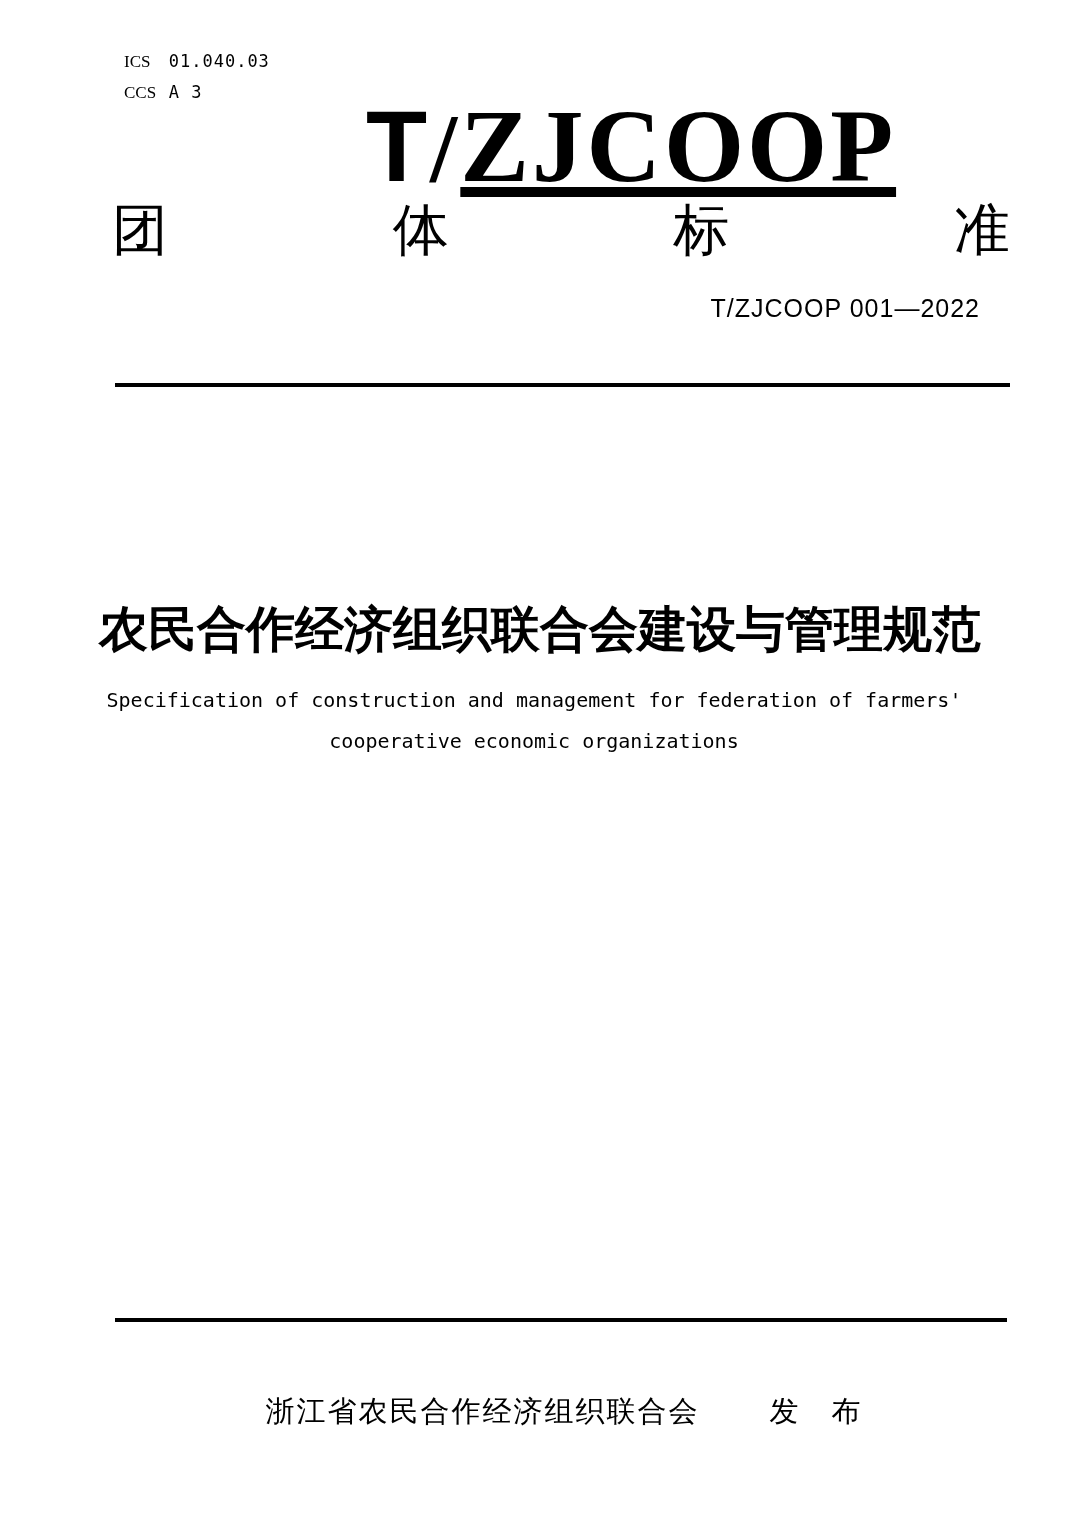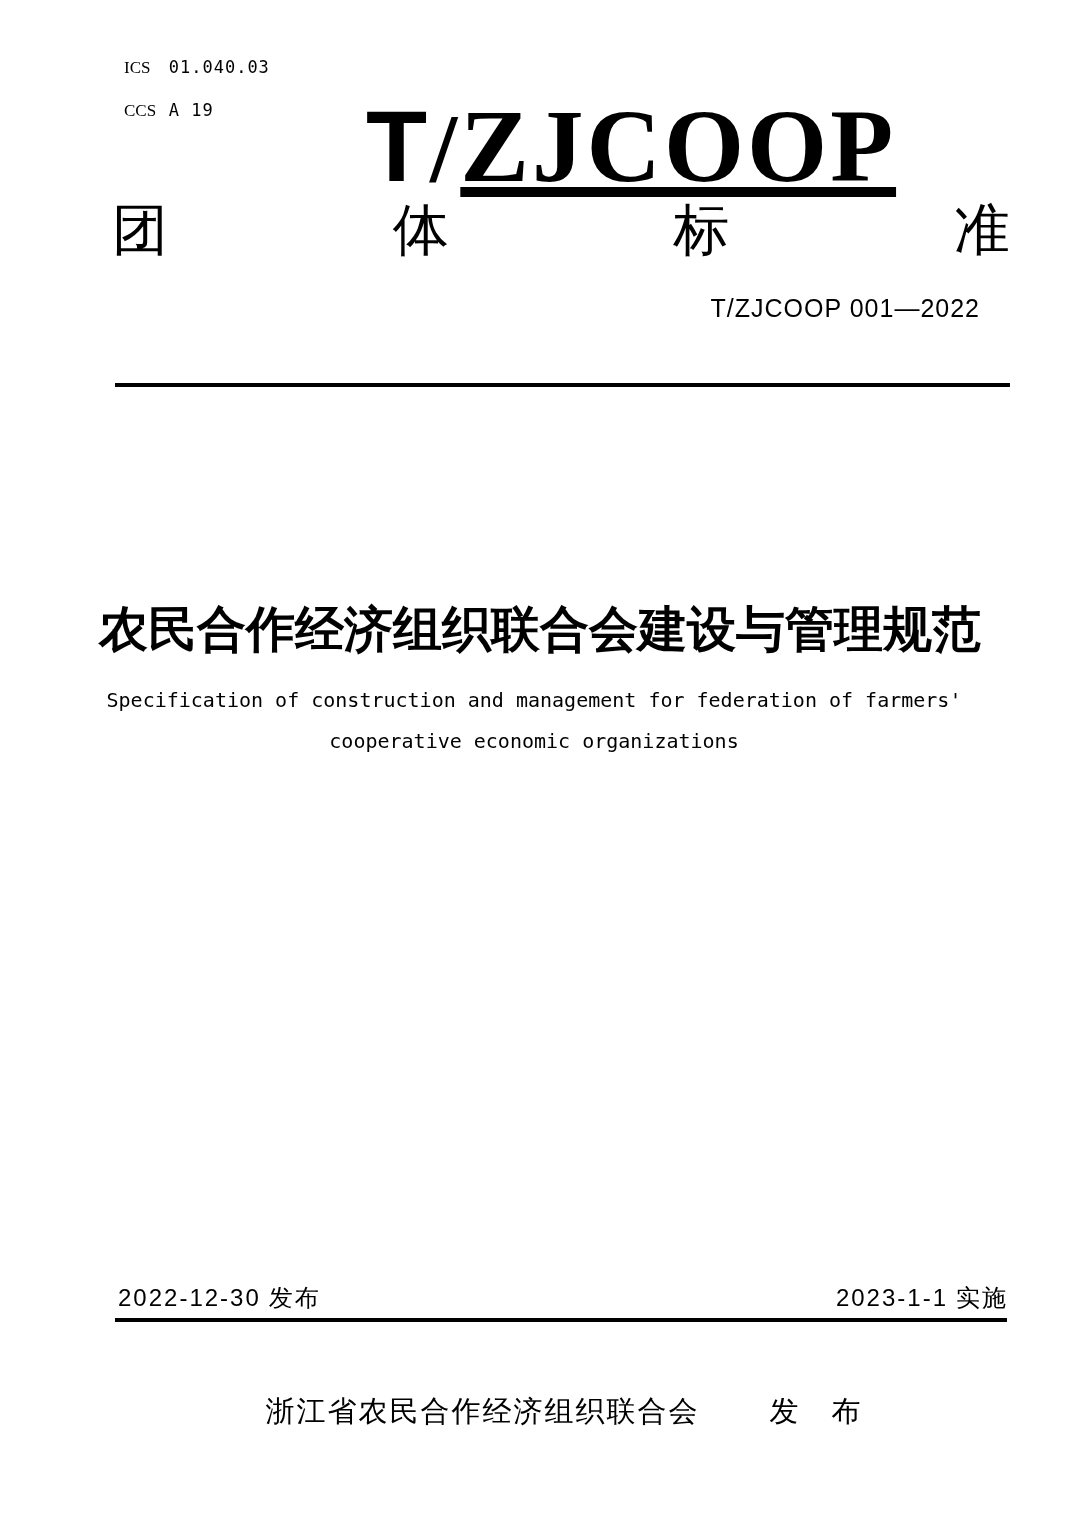--- a/index.html
+++ b/index.html
@@ -13,21 +13,21 @@
     font-family: "Liberation Sans", sans-serif;
     overflow: hidden;
   }
 
   
   .meta-block {
     position: absolute;
     left: 124px;
     top: 46px;
     font-size: 17px;
-    line-height: 42px;
+    line-height: 30px;
   }
   .meta-line { white-space: nowrap; }
   .meta-label {
     font-family: "Liberation Serif", serif;
     display: inline-block;
     min-width: 40px;
   }
   .meta-value {
     font-family: "DejaVu Sans Mono", monospace;
     letter-spacing: 1px;
@@ -165,21 +165,21 @@
 
 <div class="page">
 
   <div class="meta-block">
     <div class="meta-line">
       <span class="meta-label">ICS</span>
       <span class="meta-value">01.040.03</span>
     </div>
     <div class="meta-line">
       <span class="meta-label">CCS</span>
-      <span class="meta-value">A 19</span>
+      <span class="meta-value">A 3</span>
     </div>
   </div>
 
   <div class="logo">
     <span class="logo-t">T</span><span class="logo-slash">/</span><span class="logo-rest">ZJCOOP</span>
   </div>
 
   <div class="standard-type">
     <span>团</span>
     <span>体</span>
@@ -191,28 +191,20 @@
 
   <div class="rule rule-top"></div>
 
   <h1 class="title-zh">农民合作经济组织联合会建设与管理规范</h1>
 
   <div class="title-en">
     <div>Specification of construction and management for federation of farmers'</div>
     <div>cooperative economic organizations</div>
   </div>
 
-  <div class="footer-dates">
-    <div>
-      <span>2022-12-30</span><span class="date-label">发布</span>
-    </div>
-    <div>
-      <span>2023-1-1</span><span class="date-label">实施</span>
-    </div>
-  </div>
 
   <div class="rule rule-bottom"></div>
 
   <div class="publisher">
     <span>浙江省农民合作经济组织联合会</span>
     <span>发　布</span>
   </div>
 
 </div>
 

